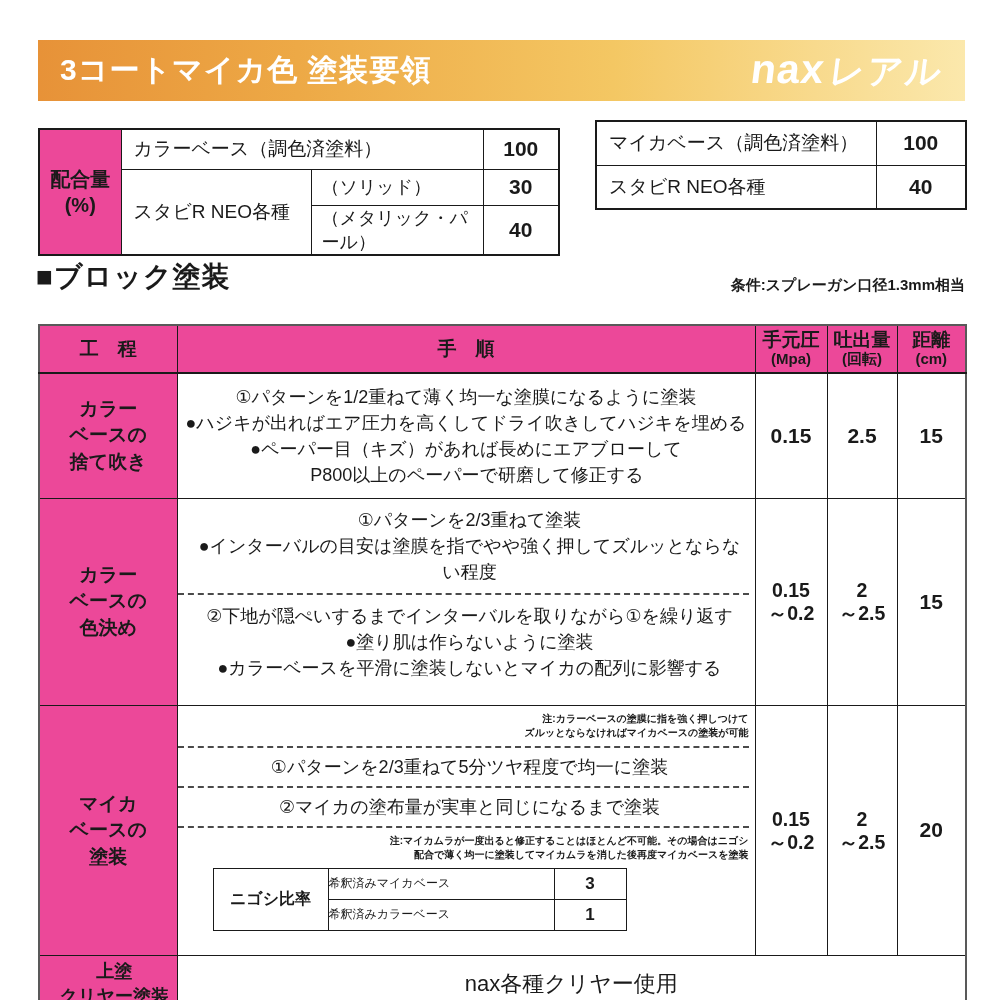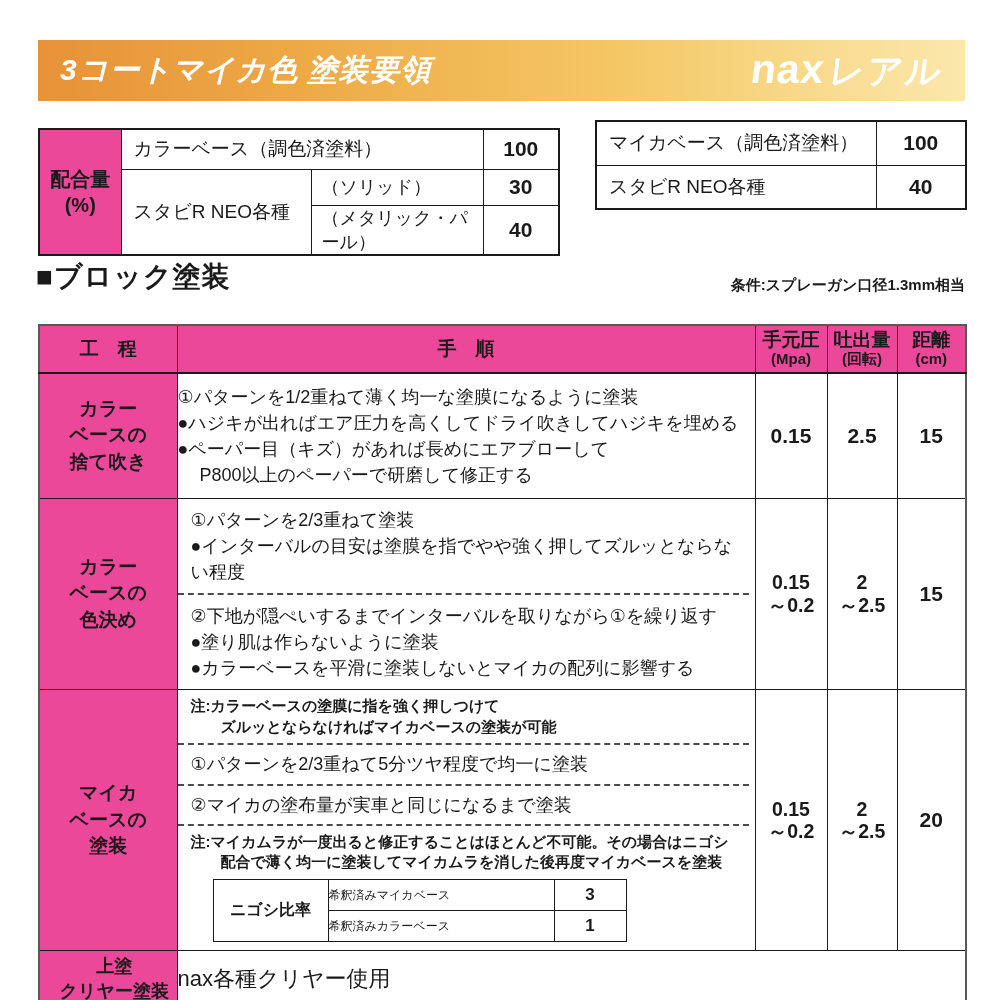--- a/index.html
+++ b/index.html
@@ -11,21 +11,21 @@
     overflow:hidden;
   }
 
   
   .banner {
     position:absolute; left:38px; top:40px; width:927px; height:61px;
     background:linear-gradient(90deg,#e79238 0%,#eda946 28%,#f4c763 62%,#fbe8ac 100%);
     display:flex; align-items:center; justify-content:space-between;
     padding:0 22px;
   }
-  .banner-title { color:#ffffff; font-size:30px; font-weight:bold; letter-spacing:1px;font-style:italic; }
+  .banner-title { color:#ffffff; font-size:30px; font-weight:bold; letter-spacing:1px; }
   .brand { color:#ffffff; font-weight:bold; transform:skewX(-7deg); white-space:nowrap; }
   .brand-nax { font-size:41px; letter-spacing:1px; }
   .brand-real { font-size:35px; margin-left:5px; letter-spacing:2px; }
 
   
   table { border-collapse:collapse; table-layout:fixed; }
   .beige { background:#ec4899; }
 
   .mix-table { position:absolute; border:2.5px solid #1a1a1a; }
   .mix-table td { border:1.5px solid #1a1a1a; }
@@ -44,24 +44,24 @@
   .main-table { position:absolute; left:38px; top:324px; width:927px; border:2.5px solid #595959; }
   .main-table td { border:1.5px solid #1a1a1a; padding:0; vertical-align:middle; }
   .main-table .hdr td { border-bottom:2px solid #1a1a1a; text-align:center; }
   .th-main { font-size:19px; font-weight:bold; line-height:1.1; }
   .th-sub  { font-size:15px; font-weight:bold; line-height:1.2; }
 
   .proc-cell { text-align:center; font-weight:bold; font-size:19px; line-height:1.4; }
   .proc-cell.small { font-size:18px;padding-left:12px; }
 
   .steps-cell { padding:6px 6px 6px 13px; }
-  .steps-cell.blocks { padding:0 6px 0 0; }
-  .step-line { font-size:18px; line-height:1.45; }
+  .steps-cell.blocks { padding:0 6px 16px 0; }
+  .step-line { font-size:18px; line-height:1.45;text-align:center; }
   .indent1 { padding-left:22px; }
-  .note-line { font-size:15px; font-weight:bold; line-height:1.38; }
+  .note-line { font-size:10px; font-weight:bold; line-height:1.38;text-align:right; }
   .note-cont { padding-left:30px; }
   .block { padding:8px 0 8px 13px; }
   .block.tight { padding:6px 0 6px 13px; }
   .dashed { border-top:2px dashed #4a4a4a; }
 
   .val-cell { text-align:center; font-weight:bold; font-size:21px; line-height:1.15; }
   .val-two div { font-size:19.5px; }
 
   
   .inner-table { margin:6px 0 2px 22px; width:413px; border:1.5px solid #1a1a1a; }

